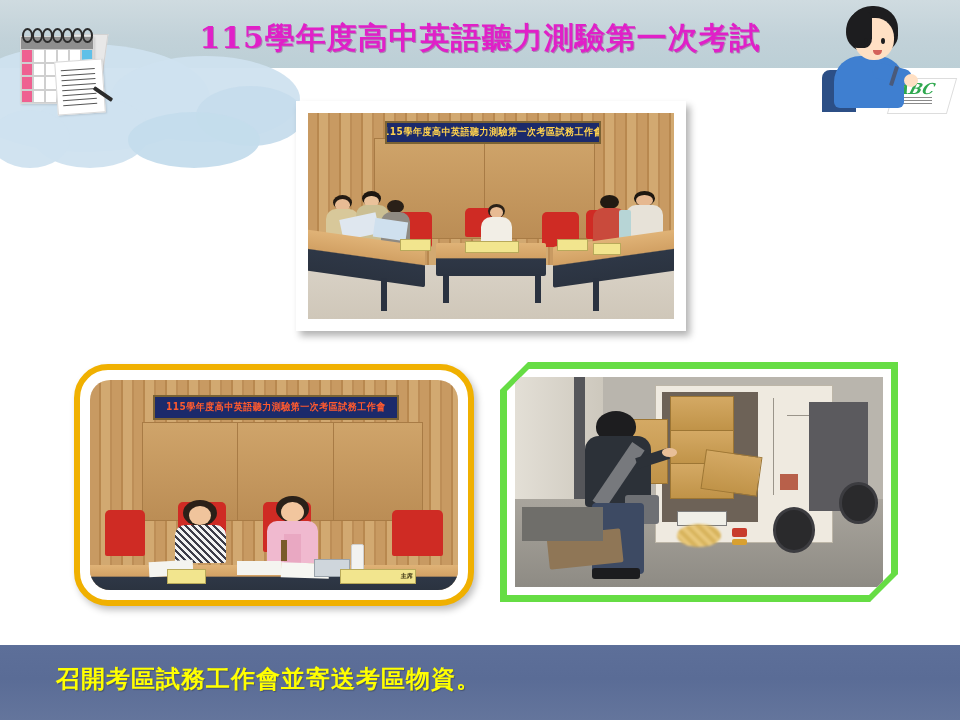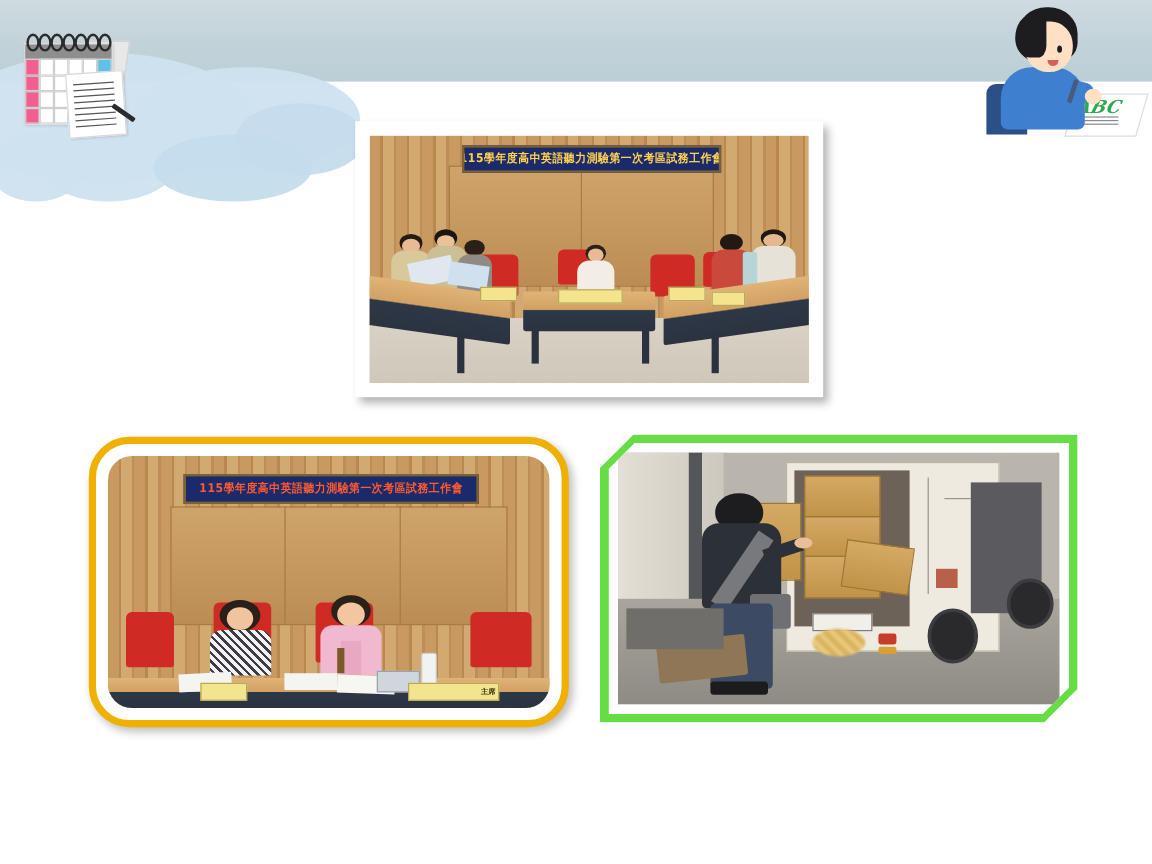--- a/index.html
+++ b/index.html
@@ -347,20 +347,21 @@
 
   <div>
     <div class="cloud c1"></div>
     <div class="cloud c2"></div>
     <div class="cloud c3"></div>
     <div class="cloud c6"></div>
     <div class="cloud c4"></div>
     <div class="cloud c5"></div>
   </div>
 
+  <div class="header-title">115學年度高中英語聽力測驗第一次考試</div>
 
   <div class="calendar-art">
     <div class="cal-back"></div>
     <div class="cal-body">
       <div class="cal-head"></div>
       <div class="cal-grid">
         <i class="pink"></i>
           <i></i>
           <i></i>
           <i></i>
@@ -585,14 +586,17 @@
         <div style="position:absolute; left:33%; top:36%; width:9%; height:5%; background:#2c3138; transform:rotate(-18deg);"></div>
         <div style="position:absolute; left:40%; top:34%; width:4%; height:4%; background:#e8bf98; border-radius:50%;"></div>
         <div style="position:absolute; left:21%; top:91%; width:13%; height:5%; background:#1c1c1e; border-radius:3px;"></div>
 
         <div style="position:absolute; left:9%; top:74%; width:20%; height:16%; background:#8f7656; transform:rotate(-6deg); border-radius:2px;"></div>
         <div style="position:absolute; left:2%; top:62%; width:22%; height:16%; background:#6f6e6a;"></div>
       </div>
     </div>
   </div>
 
+  <div class="caption-bar">
+    <div class="caption-text">召開考區試務工作會並寄送考區物資。</div>
+  </div>
 
 </div>
 
 </body></html>

